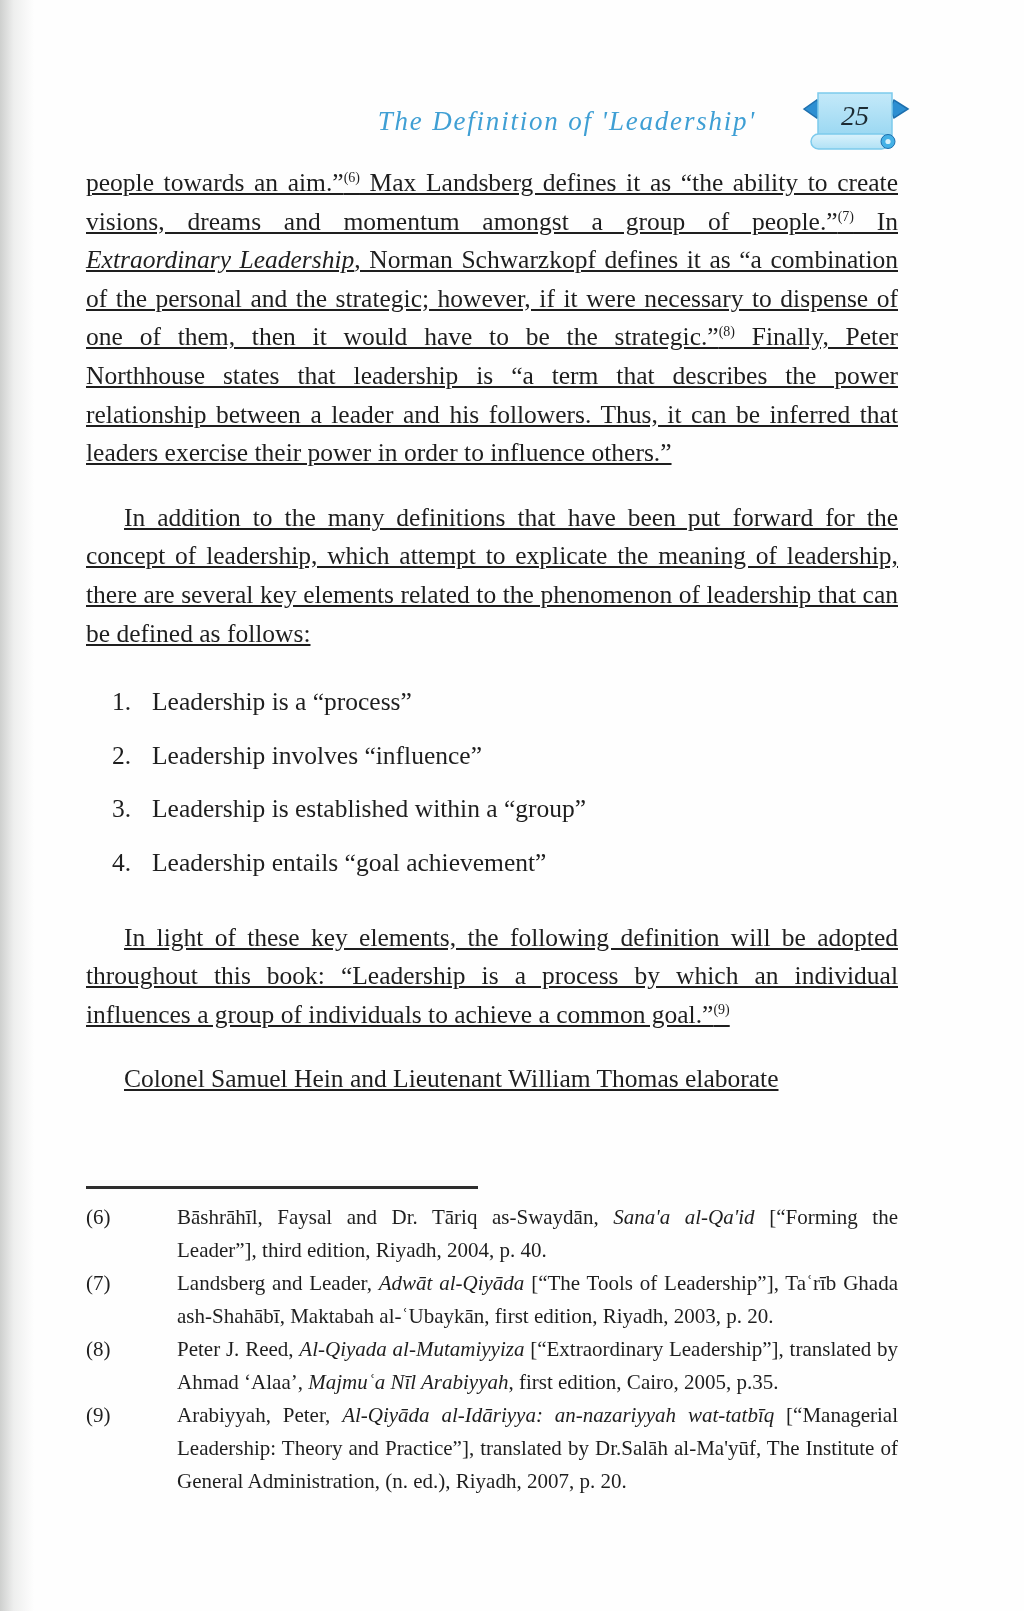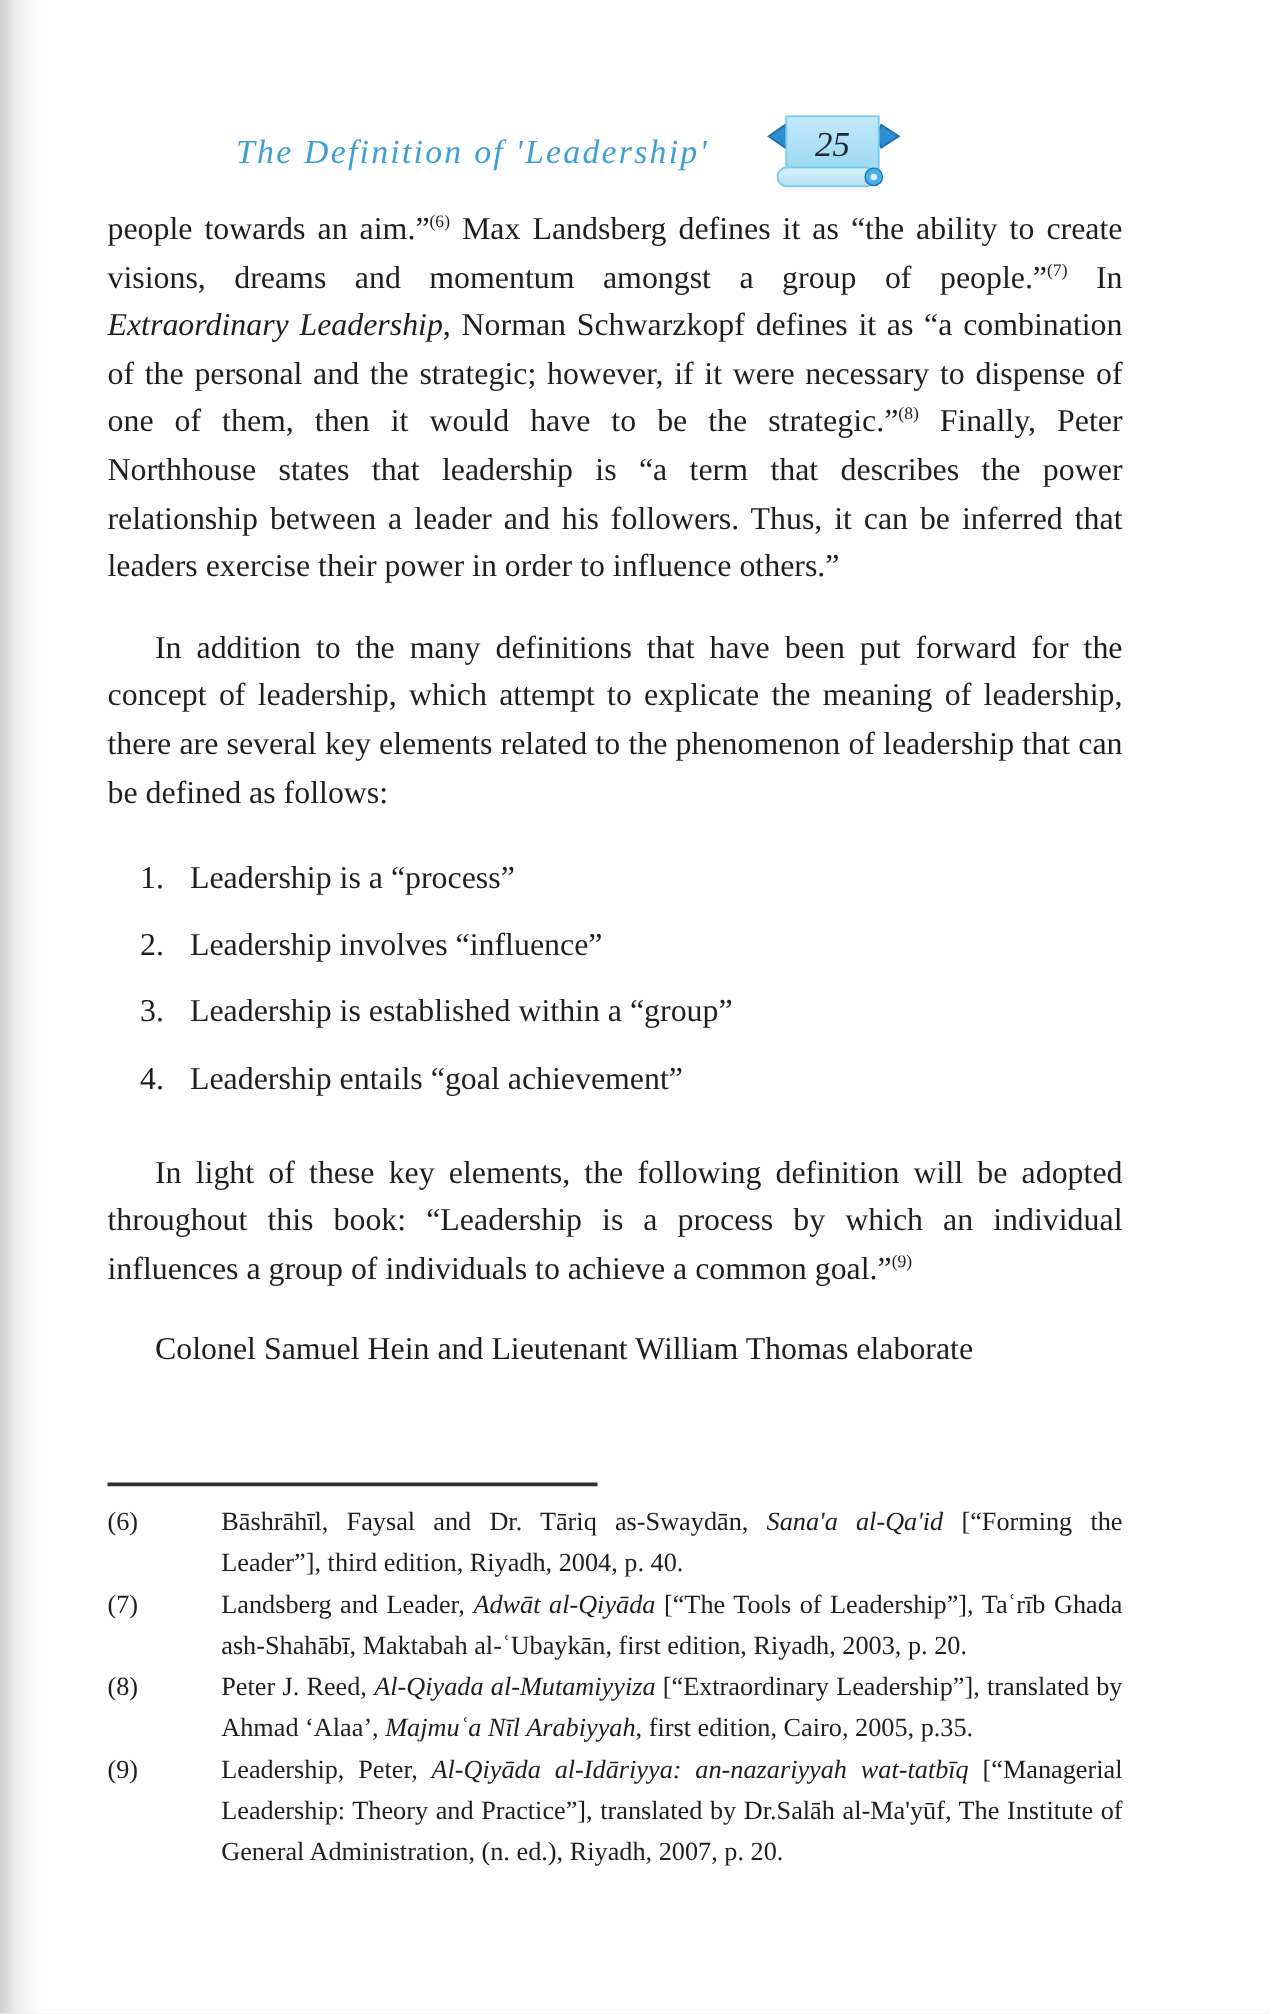--- a/index.html
+++ b/index.html
@@ -20,21 +20,21 @@
     color:var(--text-color);
     margin:0 auto;
   }
   .edge-shadow{
     position:absolute;left:0;top:0;bottom:0;width:34px;
     background:linear-gradient(90deg,rgba(95,100,95,0.30) 0%,rgba(120,125,120,0.12) 40%,rgba(255,255,255,0) 100%);
     pointer-events:none;
   }
   .header{
     position:absolute;top:88px;left:0;right:0;
-    display:flex;align-items:center;justify-content:center;
+    display:flex;align-items:center;justify-content:flex-end;
     padding-right:114px;
   }
   .header-title{
     font-style:italic;
     font-size:27px;
     letter-spacing:1.8px;
     color:var(--header-blue);
     margin-right:46px;
     white-space:nowrap;
   }
@@ -42,21 +42,21 @@
   .badge svg{display:block;width:100%;height:100%;}
   .badge .num{
     font-family:"Liberation Serif","DejaVu Serif",serif;
     font-style:italic;font-size:28px;fill:#1c2b33;
   }
   .body-text{
     position:absolute;top:164px;left:86px;width:812px;
     font-size:25.5px;line-height:38.6px;
     text-align:justify;
   }
-  .body-p{margin:0;}
+  .body-p{margin:0;text-decoration:underline;}
   .body-p + .body-p{margin-top:26px;}
   .body-p.indent{text-indent:38px;}
   .body-text sup{font-size:0.55em;line-height:0;vertical-align:super;letter-spacing:0;}
   .num-list{margin:30px 0 8px 26px;}
   .list-item{display:flex;margin-bottom:15px;}
   .li-num{width:40px;flex:0 0 auto;}
   .li-text{flex:1;}
   .num-list + .body-p{margin-top:36px;}
   .footnotes{
     position:absolute;top:1186px;left:86px;width:812px;
@@ -137,17 +137,17 @@
         <div class="fn-item">
           <span class="fn-num">(7)</span>
           <span class="fn-text"><span>Landsberg and Leader, </span><em>Adwāt al-Qiyāda</em><span> [“The Tools of Leadership”], Taʿrīb Ghada ash-Shahābī, Maktabah al-ʿUbaykān, first edition, Riyadh, 2003, p. 20.</span></span>
         </div>
         <div class="fn-item">
           <span class="fn-num">(8)</span>
           <span class="fn-text"><span>Peter J. Reed, </span><em>Al-Qiyada al-Mutamiyyiza</em><span> [“Extraordinary Leadership”], translated by Ahmad ‘Alaa’, </span><em>Majmuʿa Nīl Arabiyyah</em><span>, first edition, Cairo, 2005, p.35.</span></span>
         </div>
         <div class="fn-item">
           <span class="fn-num">(9)</span>
-          <span class="fn-text"><span>Leadership, Peter, </span><em>Al-Qiyāda al-Idāriyya: an-nazariyyah wat-tatbīq</em><span> [“Managerial Leadership: Theory and Practice”], translated by Dr.Salāh al-Ma'yūf, The Institute of General Administration, (n. ed.), Riyadh, 2007, p. 20.</span></span>
+          <span class="fn-text"><span>Arabiyyah, Peter, </span><em>Al-Qiyāda al-Idāriyya: an-nazariyyah wat-tatbīq</em><span> [“Managerial Leadership: Theory and Practice”], translated by Dr.Salāh al-Ma'yūf, The Institute of General Administration, (n. ed.), Riyadh, 2007, p. 20.</span></span>
         </div>
       </div>
   </div>
 </div>
 
 </body></html>

